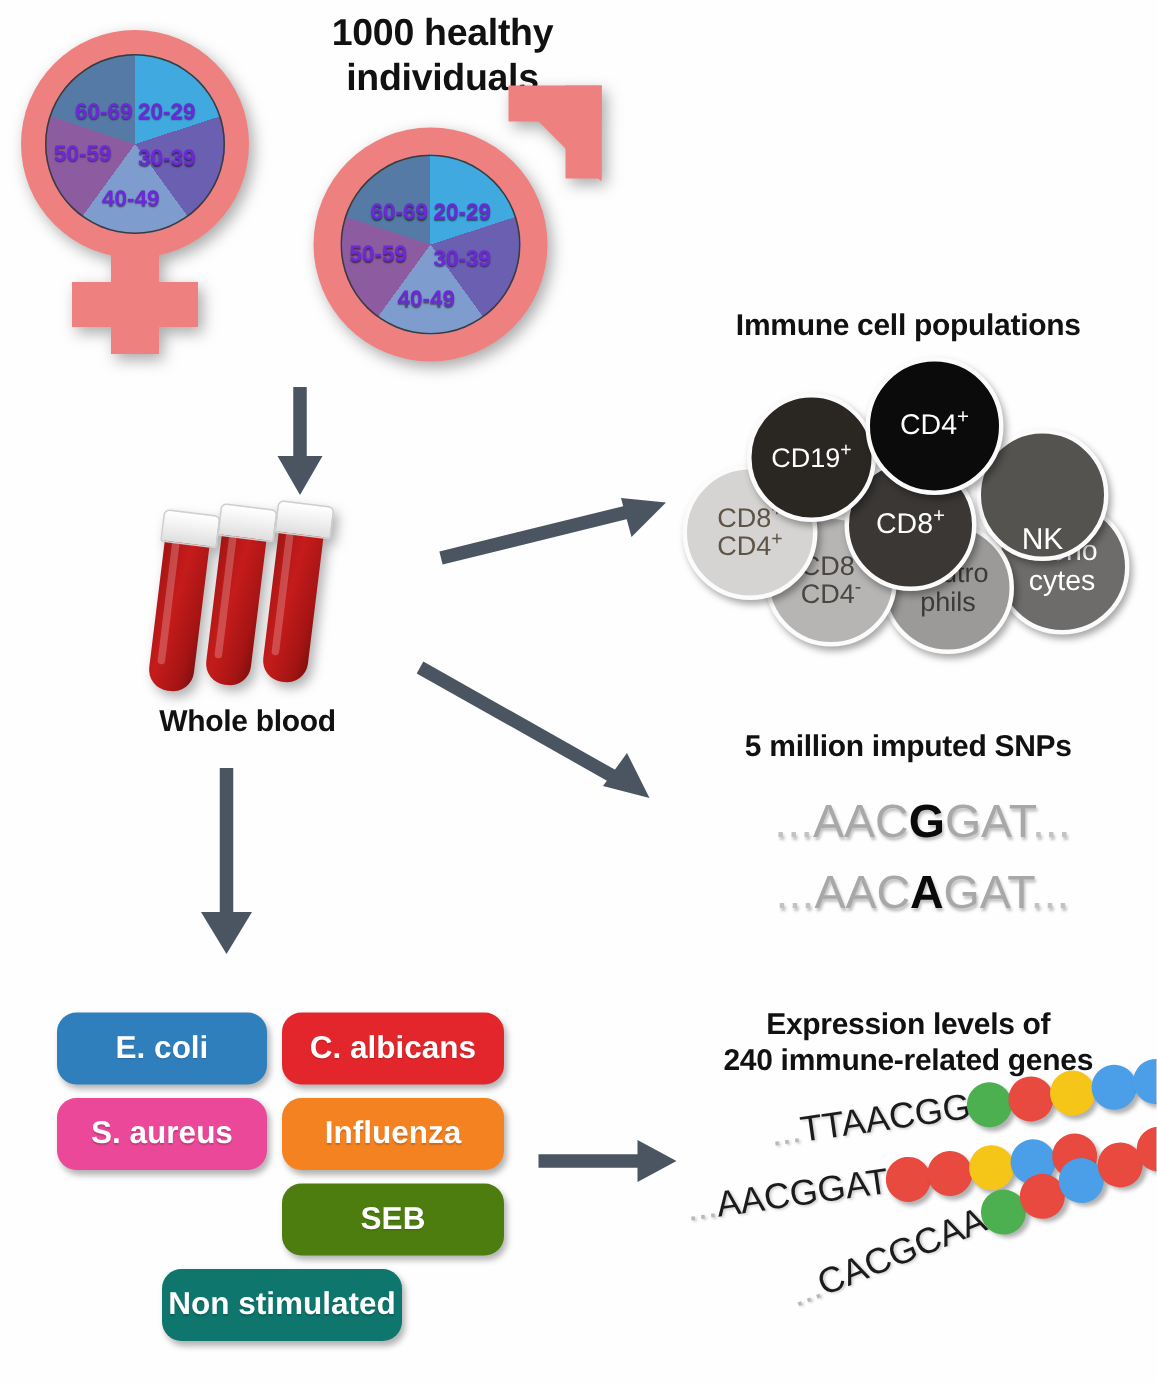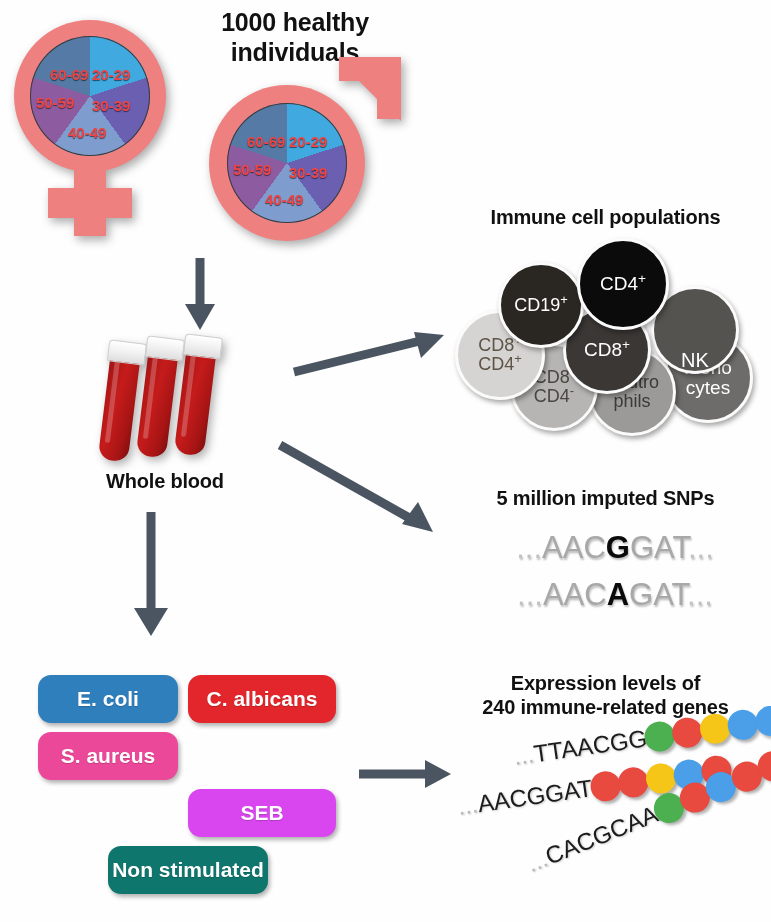--- a/index.html
+++ b/index.html
@@ -23,21 +23,21 @@
 
   
   .sym{filter:drop-shadow(3px 4px 5px rgba(0,0,0,0.33));}
 
   .pie-wrap{position:absolute;}
   .pie{
     position:absolute;border-radius:50%;
     box-shadow:0 0 0 1px #3b3b3b inset;
   }
   .slice-label{
-    position:absolute;color:#ef4444;font-weight:bold;
+    position:absolute;color:#6d28d9;font-weight:bold;
     text-shadow:0 1px 1px rgba(0,0,0,.55);
     white-space:nowrap;pointer-events:none;
   }
 
   
   #female{left:8px;top:14px;width:180px;height:230px;}
   #male{left:205px;top:55px;width:200px;height:195px;}
 
   
   #tubes{left:105px;top:335px;width:140px;height:135px;
@@ -252,21 +252,24 @@
 <div class="abs" id="stimuli">
     <div class="stim" style="left: 0px; top: 0px; width: 140px; height: 48px; background: rgb(47, 127, 189);">
       <span>E. coli</span>
     </div>
     <div class="stim" style="left: 150px; top: 0px; width: 148px; height: 48px; background: rgb(227, 38, 43);">
       <span>C. albicans</span>
     </div>
     <div class="stim" style="left: 0px; top: 57px; width: 140px; height: 48px; background: #ec4899;">
       <span>S. aureus</span>
     </div>
-    <div class="stim" style="left: 150px; top: 114px; width: 148px; height: 48px; background: #d946ef;">
+    <div class="stim" style="left: 150px; top: 57px; width: 148px; height: 48px; background: rgb(245, 130, 32);">
+      <span>Influenza</span>
+    </div>
+    <div class="stim" style="left: 150px; top: 114px; width: 148px; height: 48px; background: #4d7c0f;">
       <span>SEB</span>
     </div>
     <div class="stim" style="left: 70px; top: 171px; width: 160px; height: 48px; background: #0f766e;">
       <span>Non stimulated</span>
     </div>
   </div>
 
 <div class="abs" id="strands">
     <div class="strand" style="left: 64px; top: 12px; transform: rotate(-8deg); transform-origin: left center;">
       <span class="seq"><span class="dots">...</span>TTAACGG</span>

